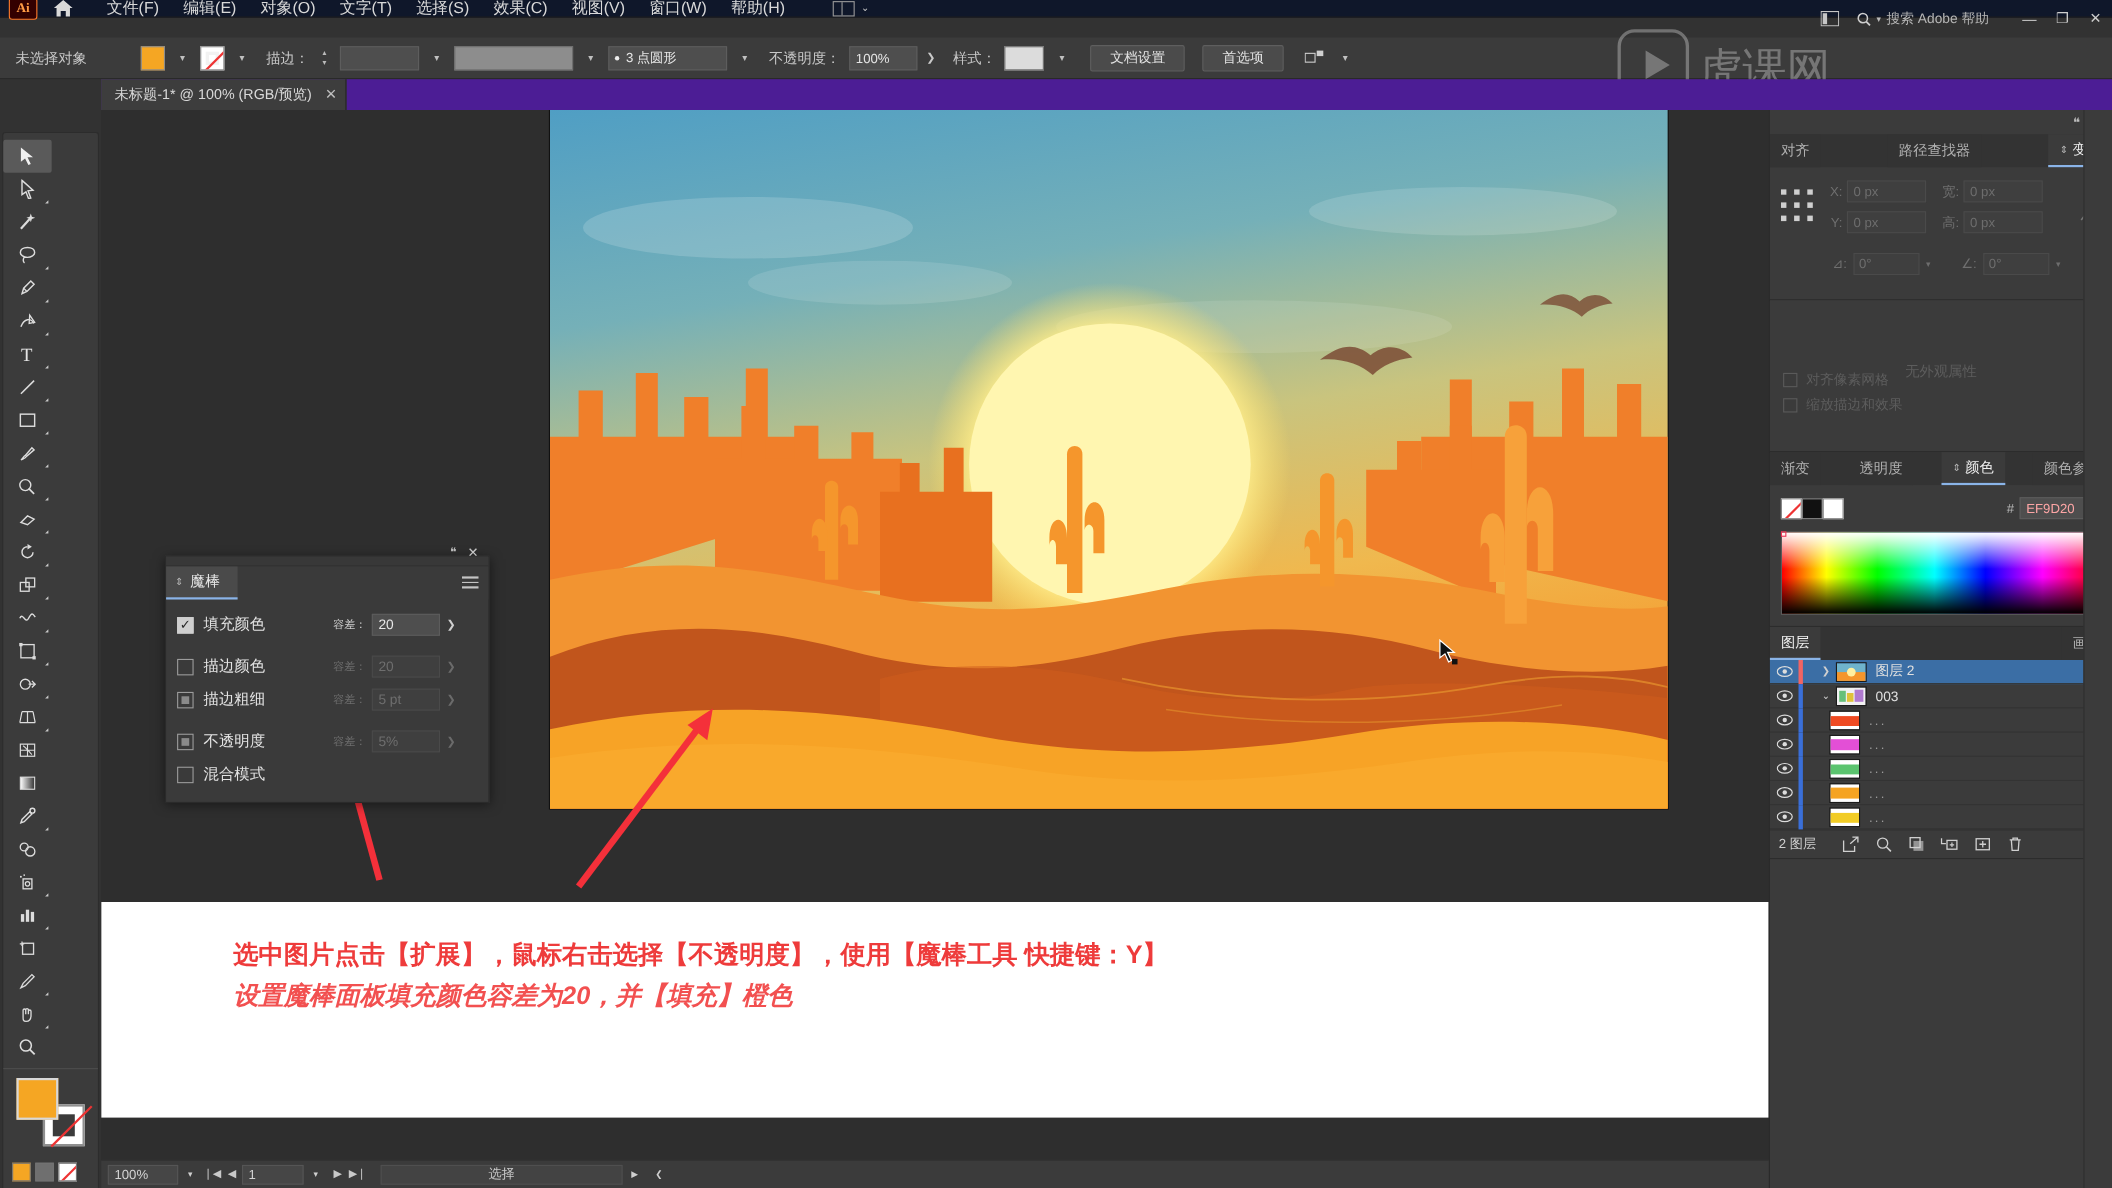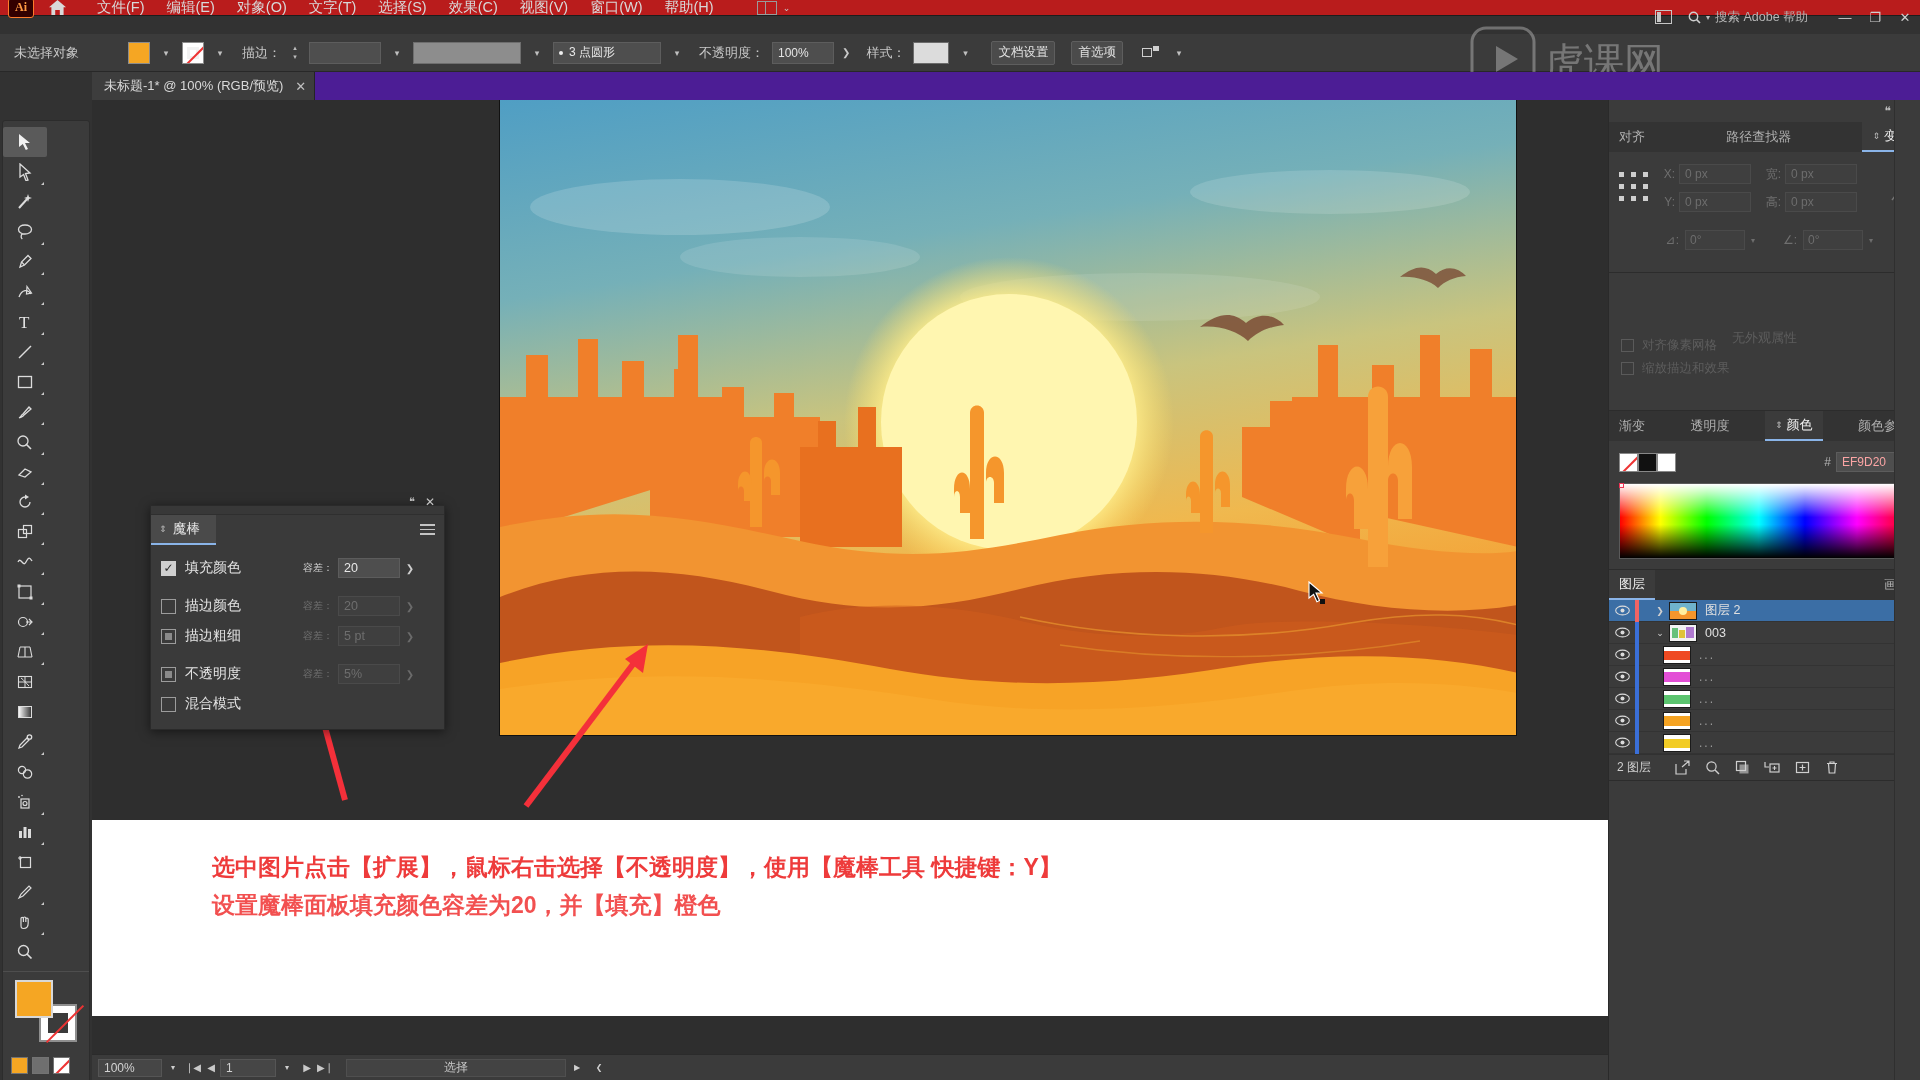--- a/index.html
+++ b/index.html
@@ -8,21 +8,21 @@
     background: #323232;
     font-family: "Liberation Sans", "DejaVu Sans", sans-serif;
     overflow: hidden;
     color: #d4d4d4;
   }
   #app { position: relative; width: 1920px; height: 1080px; }
 
   
   .menubar {
     position: absolute; top: 0; left: 0; width: 1920px; height: 16px;
-    background: #b91c1c; display: flex; align-items: center;
+    background: #0f172a; display: flex; align-items: center;
     border-bottom: 1px solid #1d1d1d;
   }
   .ai-logo {
     width: 26px; height: 20px; margin-left: 8px; margin-right: 10px;
     background: #330000; border: 1px solid #ff7b2b; border-radius: 3px;
     color: #ff9a44; font-size: 12px; font-weight: bold;
     display: flex; align-items: center; justify-content: center;
     font-family: "Liberation Serif", serif;
   }
   .home-icon { width: 26px; margin-right: 16px; display:flex; align-items:center; justify-content:center; }
@@ -91,21 +91,21 @@
   .dot { width:4px;height:4px;background:#eee;border-radius:50%; }
   .cb-opacity {
     height:22px; background:#4e4e4e; border:1px solid #5d5d5d; width:62px;
     font-size:12px;color:#e4e4e4;display:flex;align-items:center;padding:0 5px;
   }
   .cb-style {
     width:36px;height:22px;background:#dcdcdc;border:1px solid #6b6b6b;
   }
   .cb-btn {
     height:24px; background:#4b4b4b; border:1px solid #5e5e5e; border-radius:2px;
-    font-size:12.5px; color:#e2e2e2; padding:0 6px; display:flex;align-items:center;
+    font-size:12.5px; color:#e2e2e2; padding:0 17px; display:flex;align-items:center;
   }
   .align-icon { width:24px;height:22px;display:flex;align-items:center;justify-content:center; }
   .arrow-r { font-size:10px;color:#c9c9c9; }
 
   
   .watermark {
     position: absolute; right: 250px; top: 26px; width: 200px; height: 68px;
     opacity: 0.30; pointer-events: none;
   }
 
@@ -162,21 +162,21 @@
   }
   .whitepage {
     position: absolute; left: 0px; top: 720px; right: 0; height: 196px;
     background: #fff;
   }
   .annot {
     position: absolute; left: 200px; top: 760px;
     font-size: 23px; line-height: 38px; color: #ee3b3b; font-weight: 600;
     white-space: nowrap;
   }
-  .annot .l2 { color: #f25050; }
+  .annot .l2 { color: #f25050; font-style: italic; }
   .red-arrow { position: absolute; pointer-events: none; }
 
   
   .mw-panel {
     position: absolute; left: 150px; top: 505px; width: 295px;
     background: #3a3a3a; border: 1px solid #2a2a2a; box-shadow: 0 2px 10px rgba(0,0,0,.5);
     z-index: 40;
   }
   .mw-grip { height: 9px; background: #383838; border-bottom:1px solid #2f2f2f;}
   .mw-head { height: 30px; display:flex; align-items:center; background:#3a3a3a; position:relative;}

